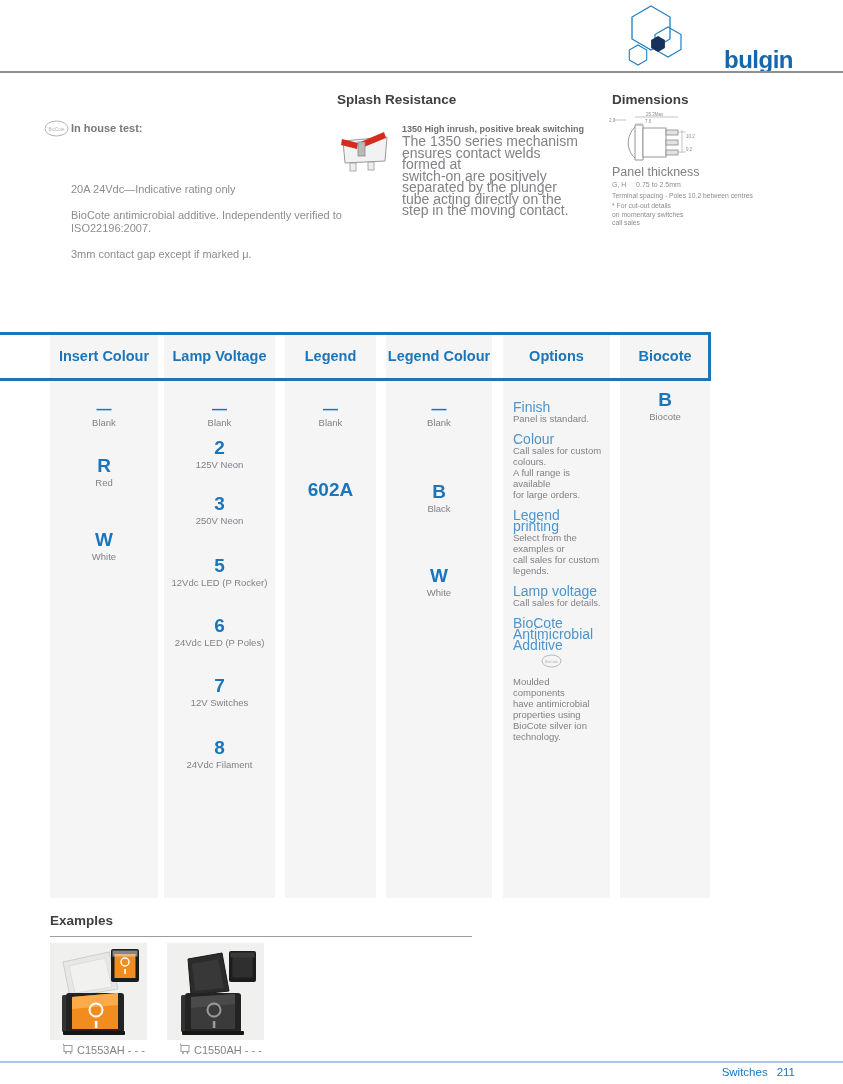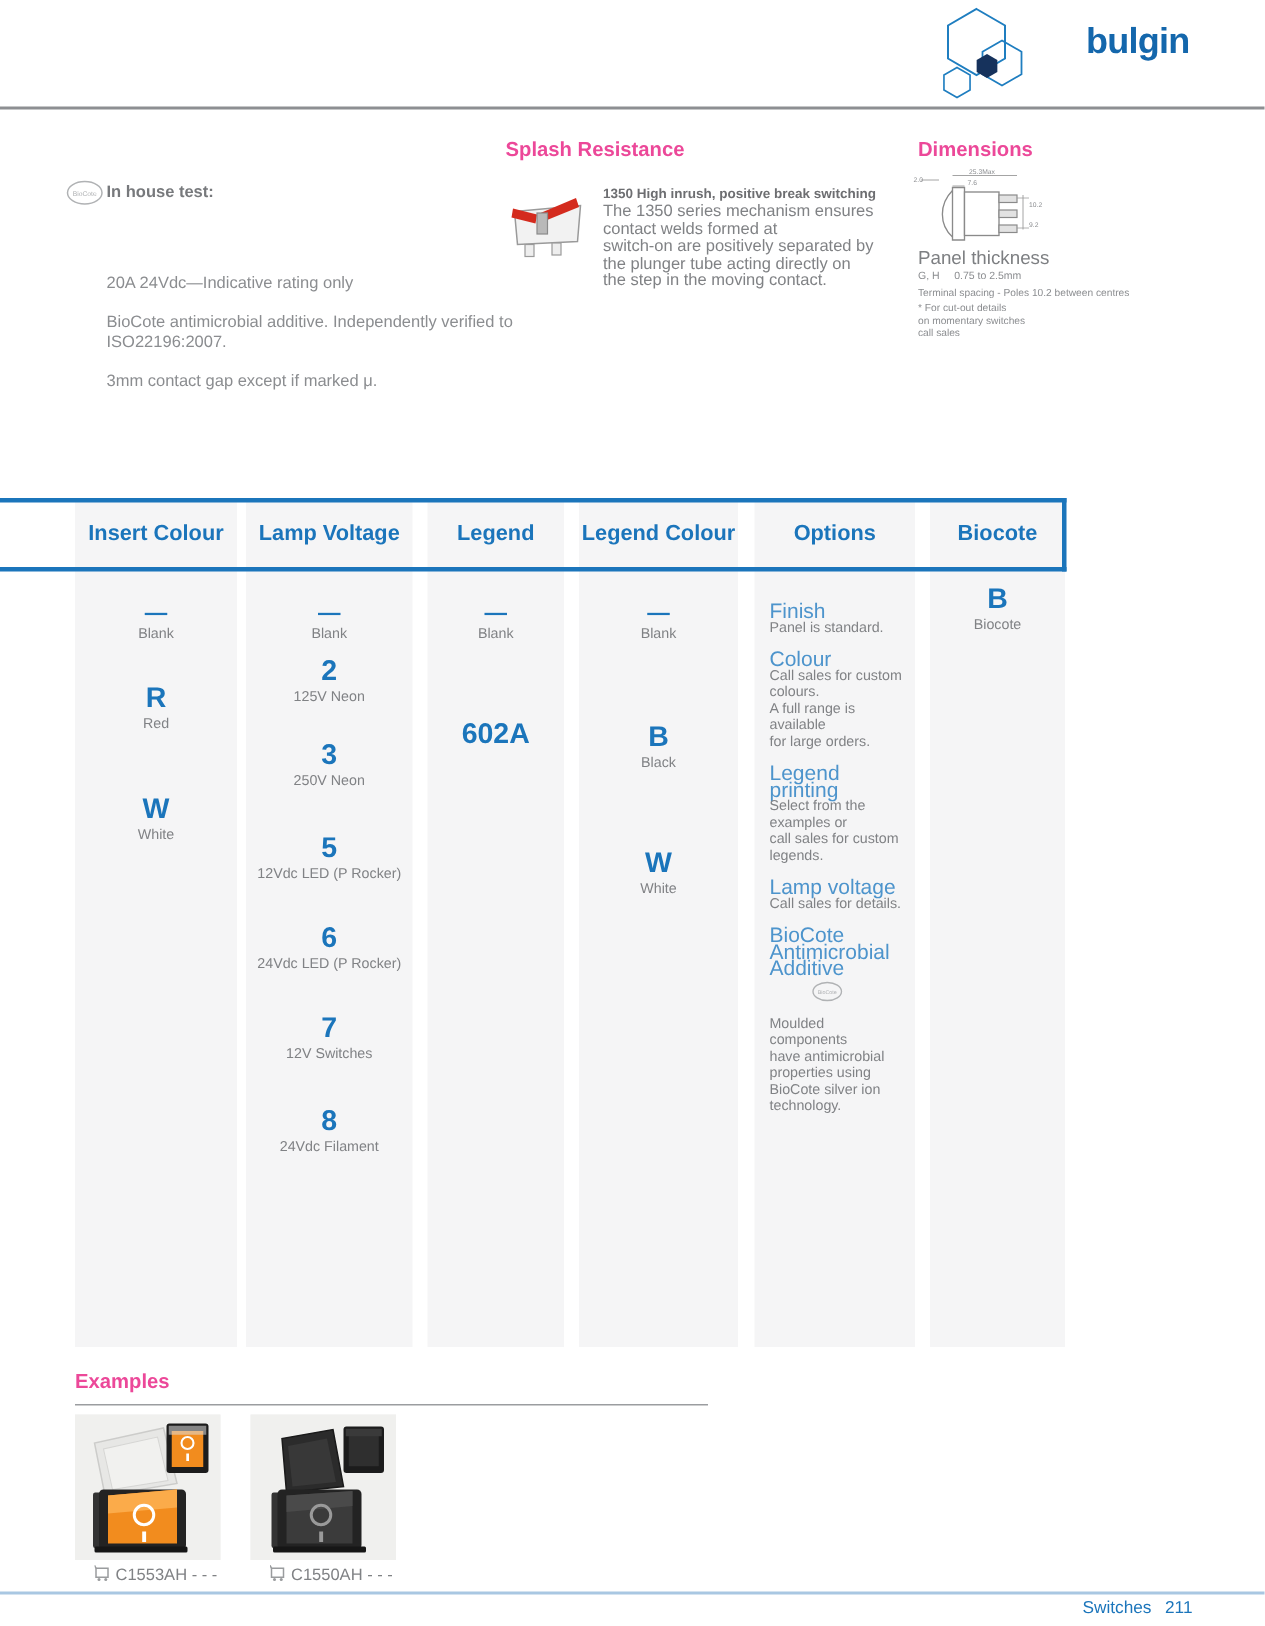--- a/index.html
+++ b/index.html
@@ -4,37 +4,37 @@
 <style>
   * { box-sizing: border-box; }
   html,body { margin:0; padding:0; }
   body {
     width:843px; height:1084px; position:relative; background:#ffffff;
     font-family:"Liberation Sans", sans-serif; overflow:hidden;
   }
   .abs { position:absolute; }
 
   
-  .logo-wrap { top:2px; right:50px; display:flex; align-items:flex-start; }
+  .logo-wrap { top:2px; right:50px; display:flex; align-items:flex-end; }
   .logo-text { color:#1467ac; font-size:24px; font-weight:bold; letter-spacing:-0.5px; margin-left:1px; margin-top:12px; }
   .top-rule { top:71px; left:0; width:843px; height:2px; background:#8d8f92; }
 
   
   .ht-badge { top:120px; left:44px; }
   .ht-block { top:122px; left:71px; width:276px; }
   .ht-title { font-size:11px; font-weight:bold; color:#77797c; line-height:13px; }
   .ht-line  { font-size:11px; color:#8b8d90; line-height:13px;margin-top:48px; }
   .mt { margin-top:13px; }
 
-  .sec-h { font-size:13.5px; font-weight:bold; color:#ec4899; }
+  .sec-h { font-size:13.5px; font-weight:bold; color:#404040; }
   .splash-h { top:92px; left:337px; }
   .splash-img { top:124px; left:338px; }
   .splash-text { top:124px; left:402px; width:182px; }
   .splash-title { font-size:9px; font-weight:bold; color:#6d6e71; white-space:nowrap; line-height:11px; }
-  .splash-body { font-size:11px; color:#808285; line-height:11.5px; white-space:pre-line; margin-top:1px; }
+  .splash-body { font-size:14px; color:#808285; line-height:11.5px; white-space:pre-line; margin-top:1px; }
 
   .dim-h { top:92px; left:612px; }
   .dim-img { top:112px; left:608px; }
   .dim-panel { top:165px; left:612px; font-size:12.5px; color:#7d7f82; }
   .dim-pt-val { top:181px; left:612px; font-size:7px; color:#8b8d90; white-space:pre; }
   .dim-term { top:192px; left:612px; font-size:6.8px; color:#8b8d90; }
   .dim-note { top:202px; left:612px; font-size:6.8px; color:#8b8d90; line-height:8.5px; white-space:pre-line; }
 
   
   .otable { top:332px; left:0; width:843px; height:566px;padding-left:24px; }
@@ -173,21 +173,21 @@
     <div class="entry" style="top:162px">
       <div class="code">3</div>
       <div class="lbl">250V Neon</div>
     </div>
     <div class="entry" style="top:224px">
       <div class="code">5</div>
       <div class="lbl">12Vdc LED (P Rocker)</div>
     </div>
     <div class="entry" style="top:284px">
       <div class="code">6</div>
-      <div class="lbl">24Vdc LED (P Rocker)</div>
+      <div class="lbl">24Vdc LED (P Poles)</div>
     </div>
     <div class="entry" style="top:344px">
       <div class="code">7</div>
       <div class="lbl">12V Switches</div>
     </div>
     <div class="entry" style="top:406px">
       <div class="code">8</div>
       <div class="lbl">24Vdc Filament</div>
     </div>
   </div>

